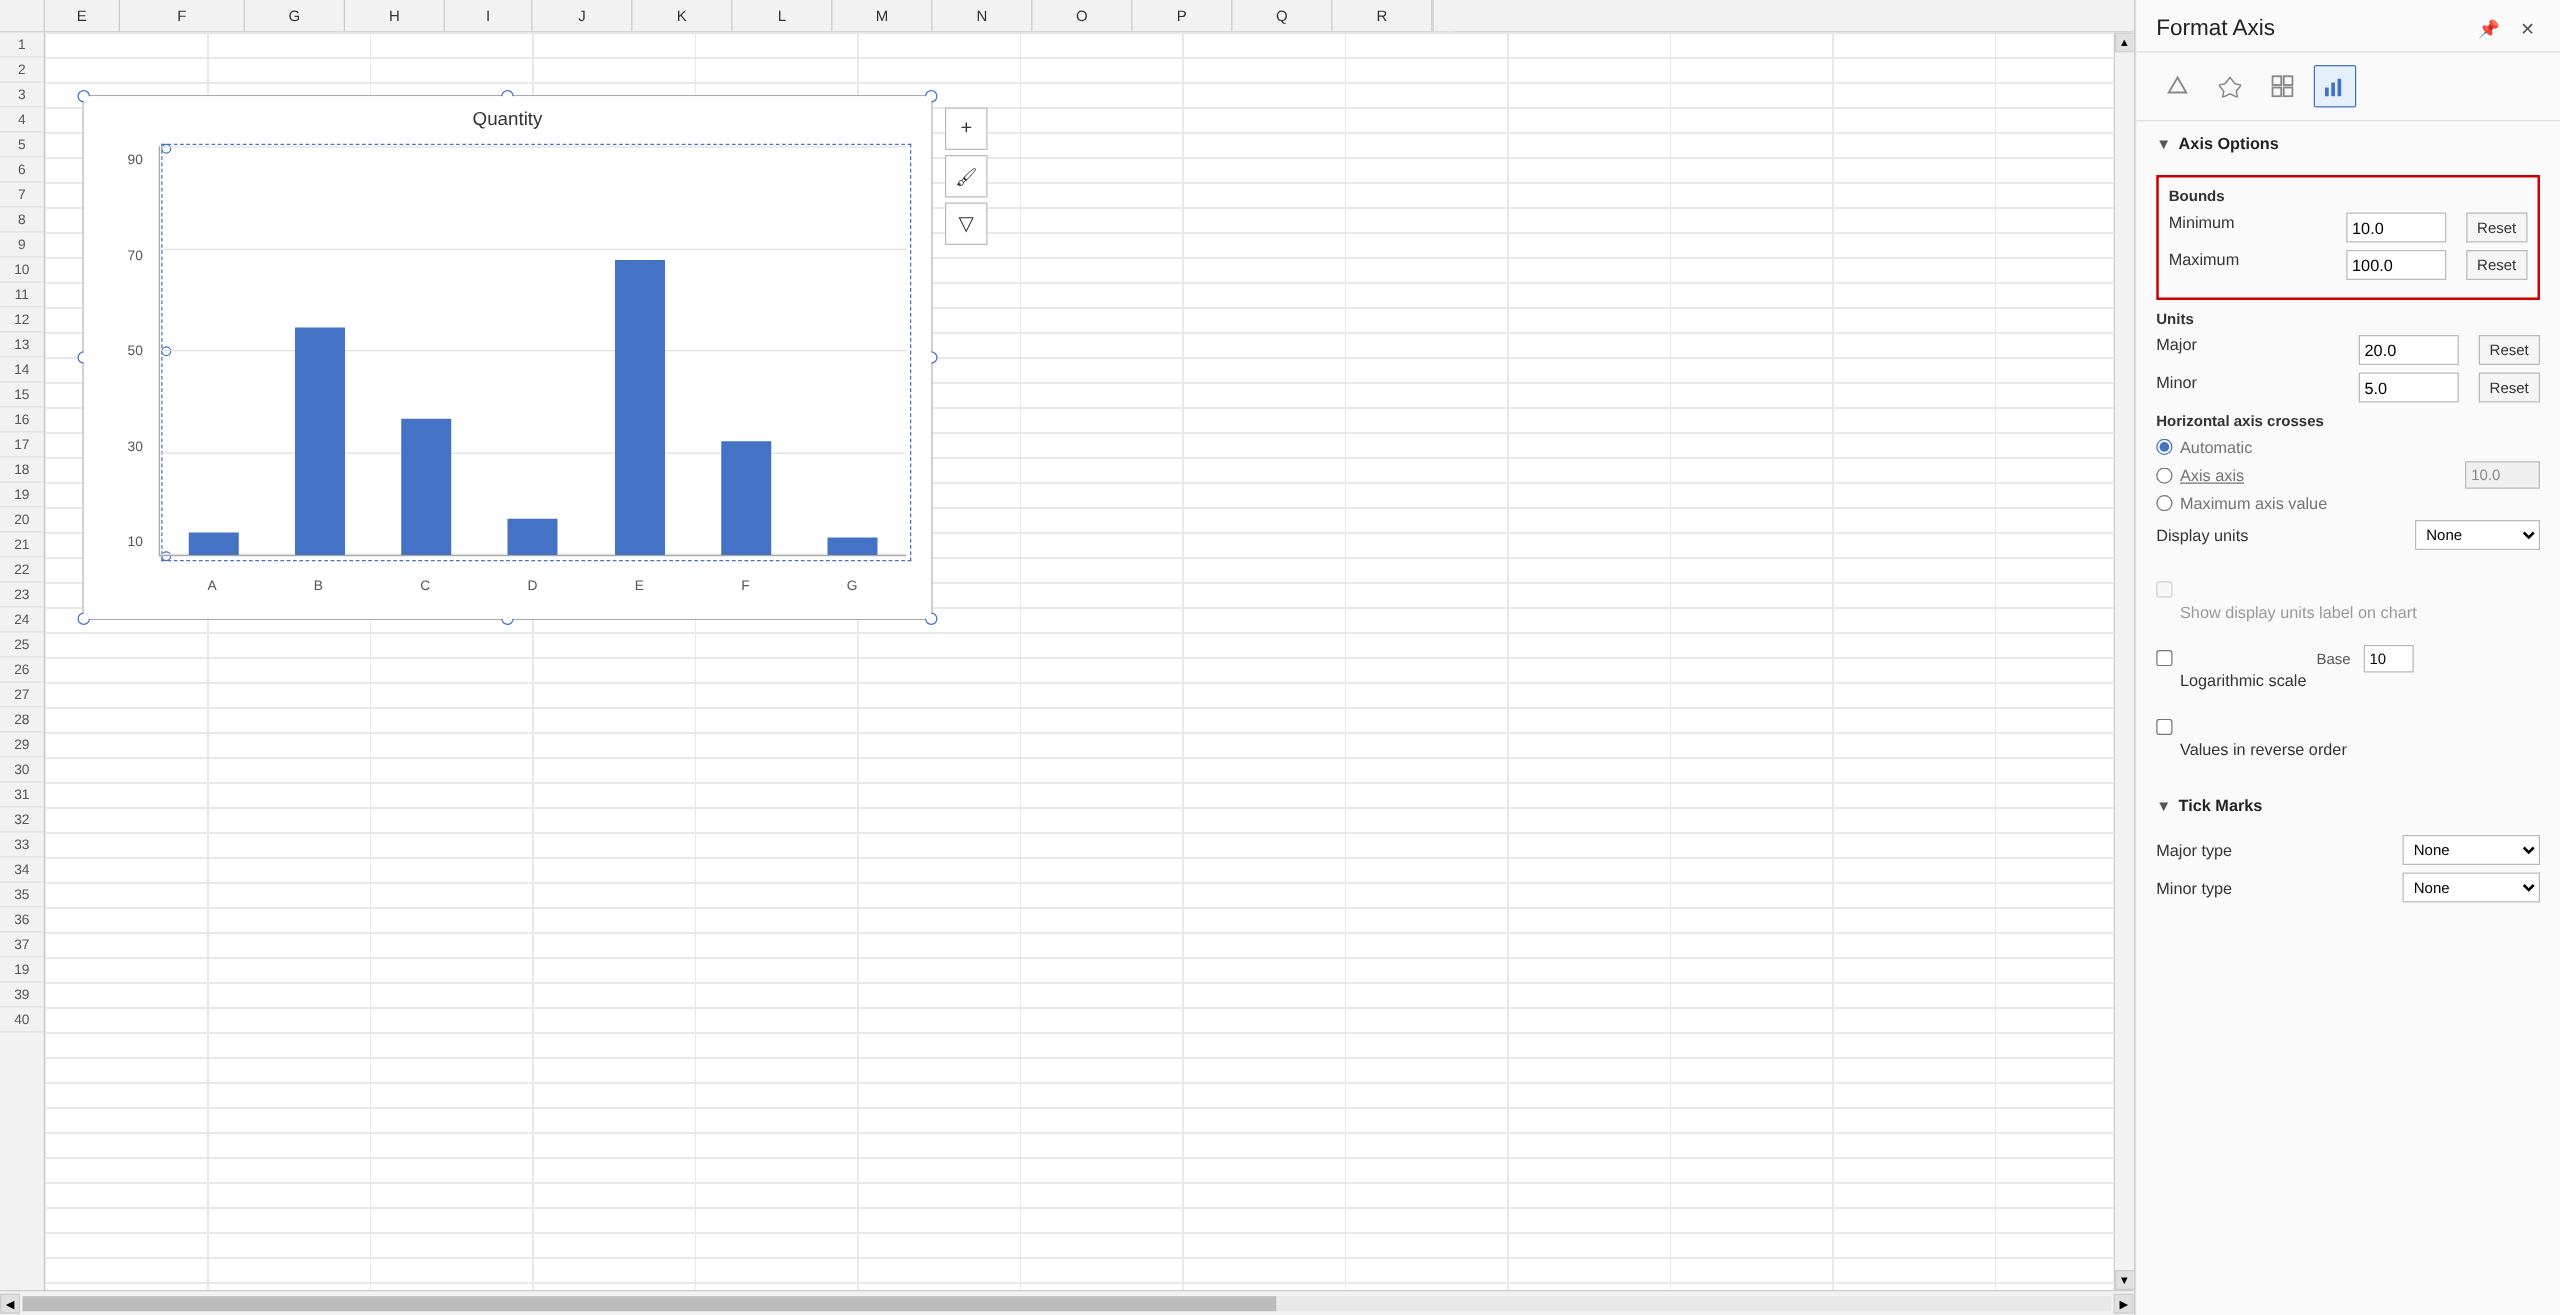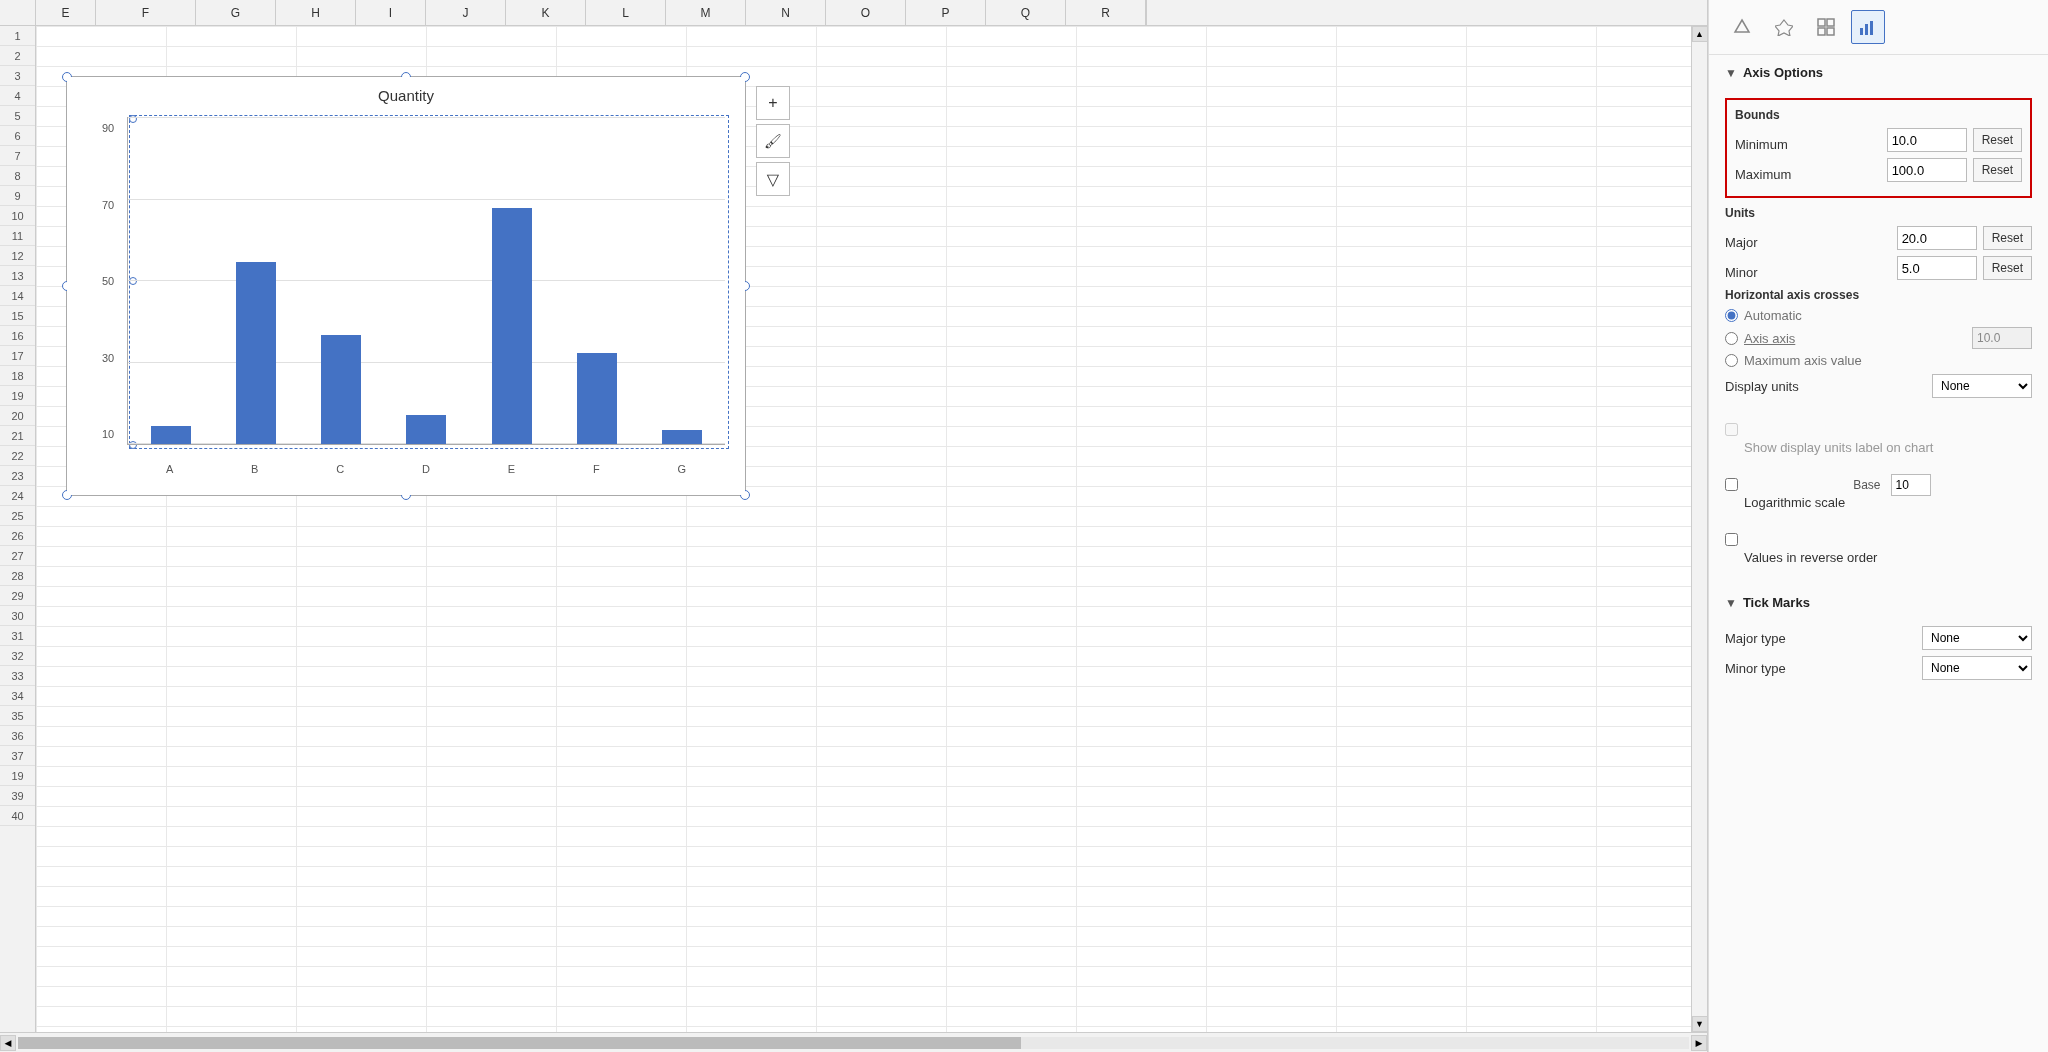--- a/index.html
+++ b/index.html
@@ -360,23 +360,23 @@
 
     .bounds-label {
       font-size: 12px;
       font-weight: 600;
       color: #333;
       margin-bottom: 6px;
     }
 
     .input-row {
       display: flex;
-      align-items: flex-end;
+      align-items: flex-start;
       margin-bottom: 6px;
-      gap: 6px;
+      gap: 16px;
     }
 
     .input-label {
       flex: 1;
       font-size: 13px;
       color: #333;
     }
 
     .input-field {
       width: 80px;
@@ -715,20 +715,27 @@
       <button style="width:16px; height:16px; border:1px solid #ccc; background:#e0e0e0; font-size:9px; cursor:pointer; display:flex; align-items:center; justify-content:center;">◀</button>
       <div style="flex:1; height:12px; background:#e8e8e8; margin:0 2px;">
         <div style="width:60%; height:100%; background:#bbb;"></div>
       </div>
       <button style="width:16px; height:16px; border:1px solid #ccc; background:#e0e0e0; font-size:9px; cursor:pointer; display:flex; align-items:center; justify-content:center;">▶</button>
     </div>
   </div>
 
   <div class="right-panel">
 
+    <div class="panel-header">
+      <span class="panel-title">Format Axis</span>
+      <div class="panel-header-icons">
+        <span class="panel-header-icon" title="Pin">📌</span>
+        <span class="panel-header-icon" title="Close">✕</span>
+      </div>
+    </div>
 
 
     <div class="icon-toolbar">
       <div class="icon-btn" title="Fill &amp; Line">
         <svg width="18" height="18" viewBox="0 0 18 18">
           <polygon points="9,2 16,14 2,14" fill="none" stroke="#888" stroke-width="1.5"></polygon>
         </svg>
       </div>
       <div class="icon-btn" title="Effects">
         <svg width="18" height="18" viewBox="0 0 18 18">

